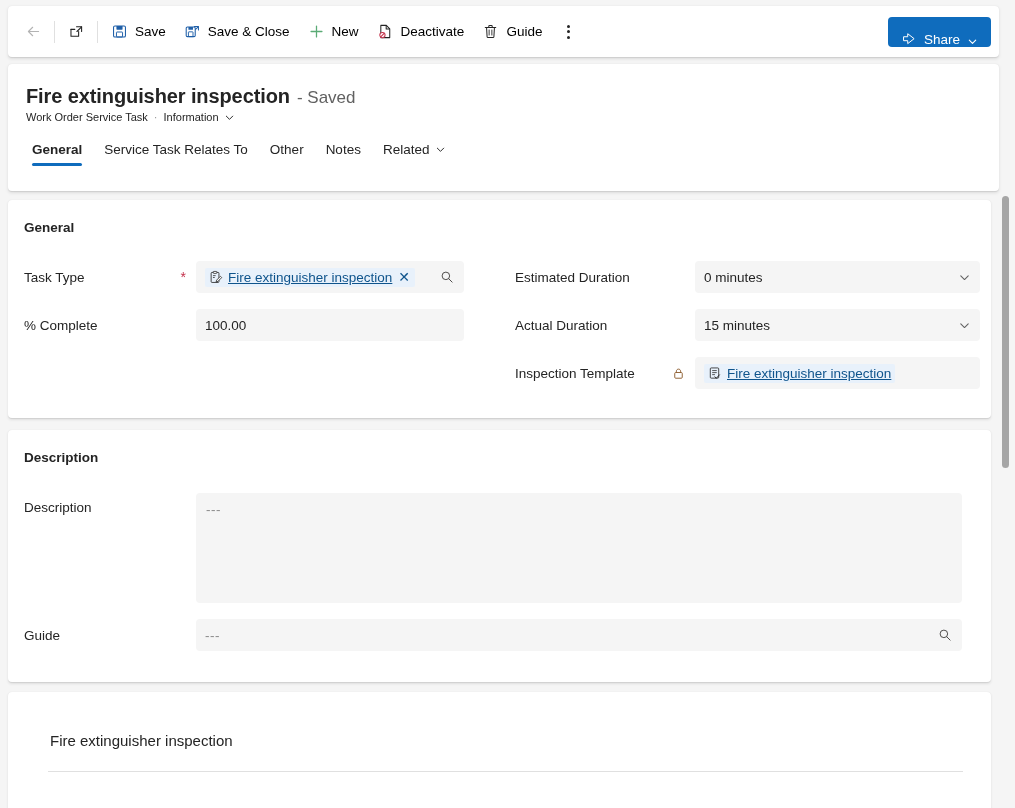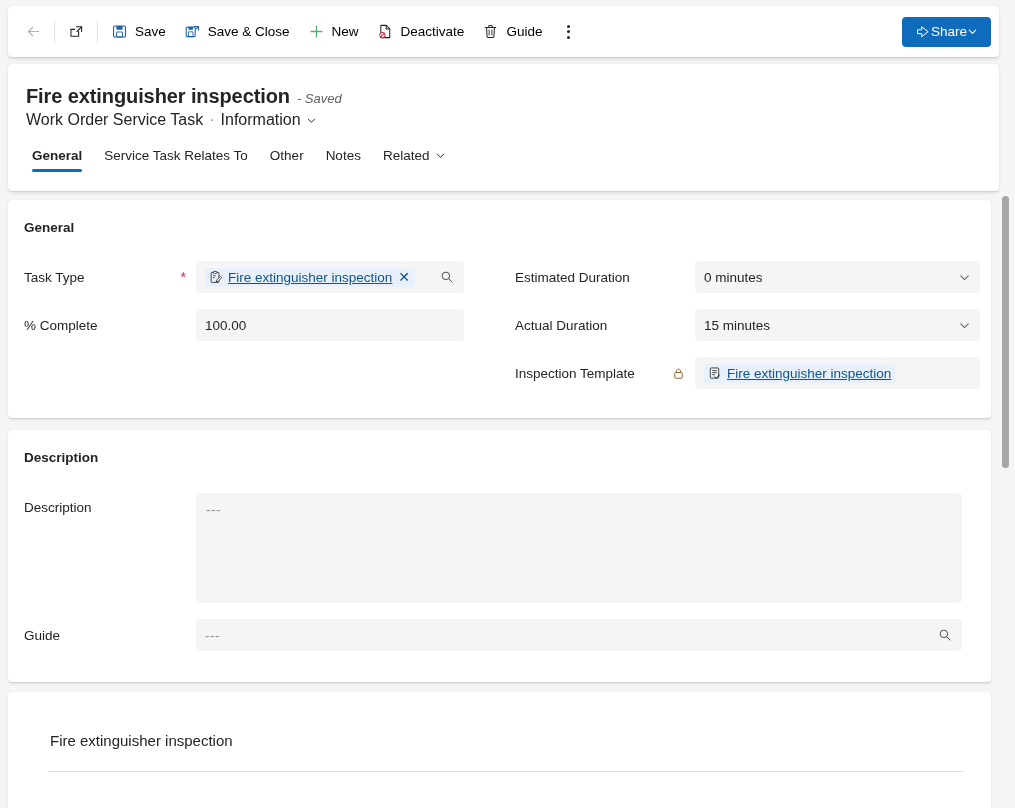--- a/index.html
+++ b/index.html
@@ -60,22 +60,22 @@
   }
   .cb-highlight {
     border: 2px solid #e81123;
     border-radius: 3px;
     padding: 0 8px;
     height: 34px;
   }
   .cb-spacer { flex: 1; }
   .share-btn {
     display: flex;
-    align-items: center;
-    gap: 0;
+    align-items: flex-end;
+    gap: 7px;
     height: 30px;
     padding: 0 13px;
     background: #0f6cbd;
     color: #ffffff;
     border-radius: 4px;
     font-size: 13.5px;
     cursor: pointer;
   }
   .ellipsis-v {
     display: flex;
@@ -109,30 +109,29 @@
     gap: 7px;
     padding: 21px 0 0 18px;
   }
   .rec-title {
     font-size: 20px;
     font-weight: 600;
     color: #242424;
     letter-spacing: -0.1px;
   }
   .rec-saved {
-    font-size: 13px;
+    font-size: 17px;
     color: #616161;
-    font-style: italic;
   }
   .rec-sub-row {
     display: flex;
     align-items: center;
     gap: 6px;
     padding: 3px 0 0 18px;
-    font-size: 16px;
+    font-size: 11px;
     color: #242424;
   }
   .rec-dot { color: #9a9a9a; }
   .rec-form-name {
     display: flex;
     align-items: center;
     gap: 5px;
     cursor: pointer;
   }
   .tabs {

